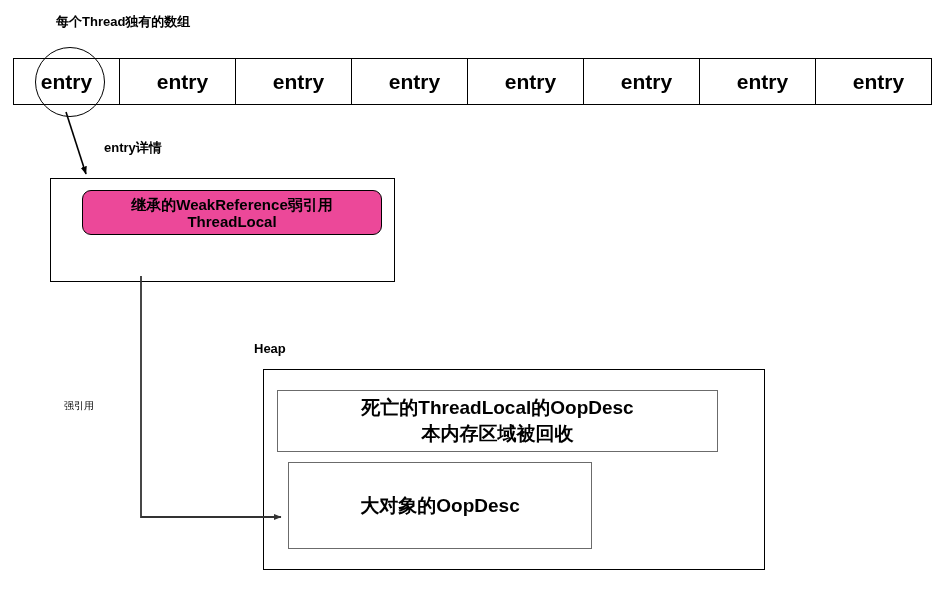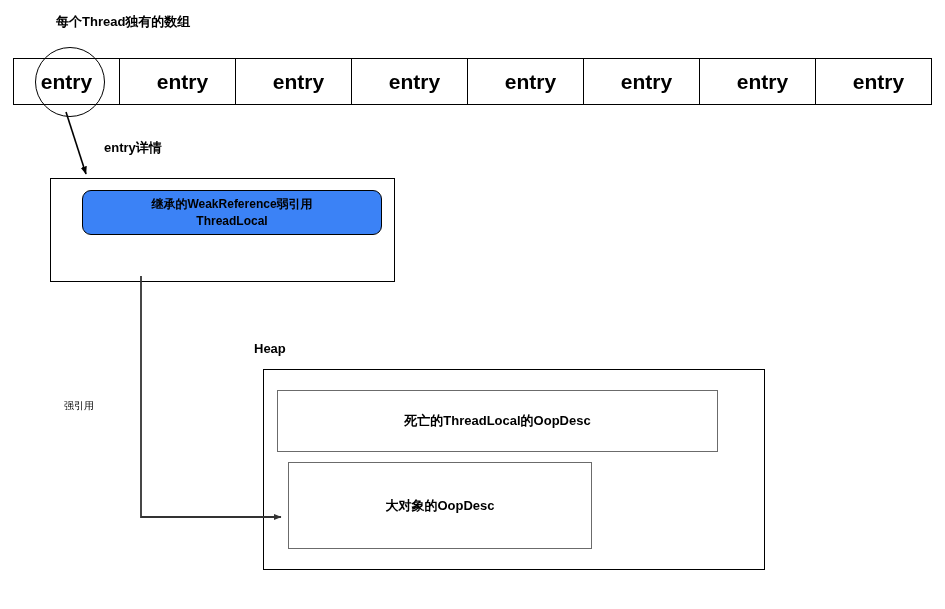--- a/index.html
+++ b/index.html
@@ -78,27 +78,27 @@
     height: 104px;
     border: 1.6px solid #000;
     box-sizing: border-box;
     background: #fff;
   }
   .rounded-inner {
     position: absolute;
     border: 1.6px solid #000;
     border-radius: 9px;
     box-sizing: border-box;
-    background: #3b82f6;
+    background: #ec4899;
     display: flex;
     align-items: center;
     justify-content: center;
     text-align: center;
     font-weight: bold;
-    font-size: 12px;
+    font-size: 15px;
     line-height: 17px;
     color: #000;
   }
   #weakref-box {
     left: 82px; top: 190px; width: 300px; height: 45px;
   }
   #value-box {
     left: 86px; top: 245px; width: 292px; height: 30px;
   }
 
@@ -116,21 +116,21 @@
     position: absolute;
     border: 1.6px solid #6b6b6b;
     box-sizing: border-box;
     background: #fff;
     display: flex;
     align-items: center;
     justify-content: center;
     text-align: center;
     font-weight: bold;
     color: #000;
-    font-size: 13px;
+    font-size: 19px;
     line-height: 26px;
   }
   #dead-threadlocal-box {
     left: 277px; top: 390px; width: 441px; height: 62px;
   }
   #big-object-box {
     left: 288px; top: 462px; width: 304px; height: 87px;
   }
 
   
@@ -171,20 +171,21 @@
   </div>
 
 
   <div class="abs label" id="heap-label">Heap</div>
 
   <div class="abs" id="heap-box"></div>
 
   <div class="heap-inner" id="dead-threadlocal-box">
     <span>
       <span>死亡的ThreadLocal的OopDesc</span><br>
+      <span>本内存区域被回收</span>
     </span>
   </div>
 
   <div class="heap-inner" id="big-object-box">
     <span>大对象的OopDesc</span>
   </div>
 
   <div class="abs label" id="strong-ref-label">强引用</div>
 
   <svg class="abs" id="connectors" viewBox="0 0 945 609" xmlns="http://www.w3.org/2000/svg">

